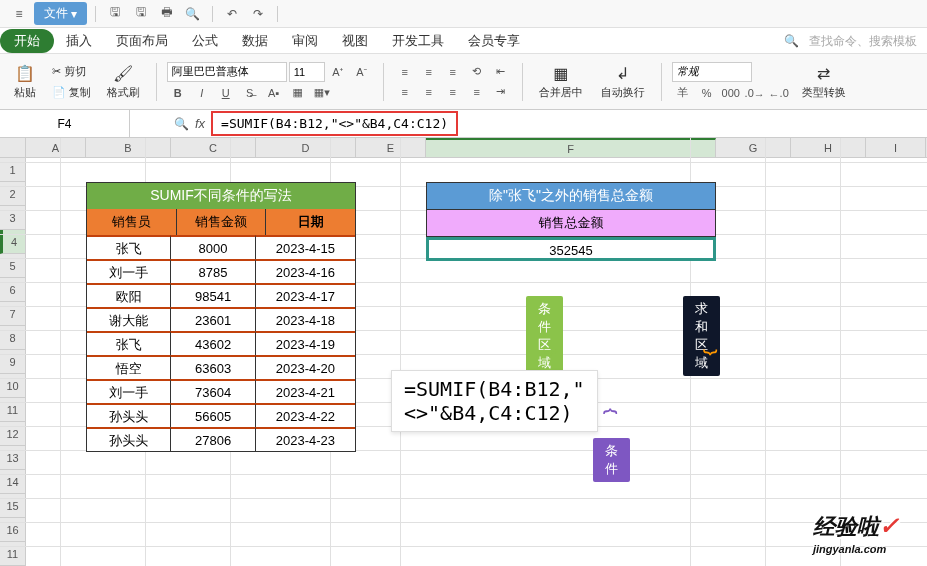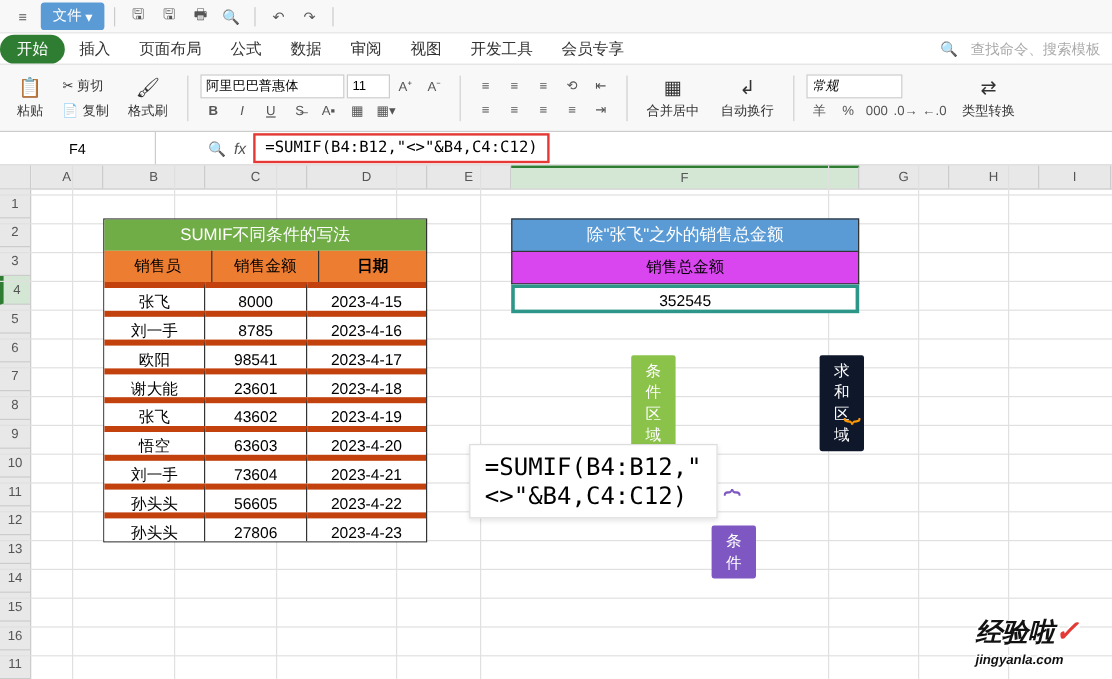--- a/index.html
+++ b/index.html
@@ -60,28 +60,28 @@
     .hline { position: absolute; left: 0; right: 0; height: 1px; background: #e0e0e0; }
     
     .overlay { position: absolute; left: 26px; top: 20px; }
     
     .data-table { position: absolute; left: 60px; top: 24px; width: 270px; border: 1px solid #333; }
     .data-table .title { background: #70ad47; color: #fff; text-align: center; padding: 4px 0; font-size: 14px; }
     .data-table .hdr { display: flex; background: #ed7d31; }
     .data-table .hdr div { flex: 1; text-align: center; padding: 4px 0; border-right: 1px solid #333; font-size: 13px; }
     .data-table .hdr div:last-child { border-right: none; font-weight: bold; }
     .data-table .drow { display: flex; background: #fff; }
-    .data-table .drow div { text-align: center; padding: 3px 0; border-right: 1px solid #333; border-top: 5px solid #c2410c; font-size: 13px; height: 24px; line-height: 18px; }
+    .data-table .drow div { text-align: center; padding: 3px 0; border-right: 1px solid #333; border-top: 2px solid #c2410c; font-size: 13px; height: 24px; line-height: 18px; }
     .data-table .drow .c1 { width: 85px; }
     .data-table .drow .c2 { width: 85px; }
     .data-table .drow .c3 { width: 100px; border-right: none; }
     
     .result-box { position: absolute; left: 400px; top: 24px; width: 290px; }
     .result-box .title { background: #5b9bd5; color: #fff; text-align: center; padding: 4px 0; font-size: 14px; border: 1px solid #333; }
-    .result-box .lbl { background: #d946ef; text-align: center; padding: 4px 0; border: 1px solid #333; border-top: none; font-size: 13px; }
+    .result-box .lbl { background: #f0abfc; text-align: center; padding: 4px 0; border: 1px solid #333; border-top: none; font-size: 13px; }
     .result-box .val { text-align: center; padding: 3px 0; border: 3px solid #2e9688; font-size: 13px; height: 24px; background: #fff; }
     
     .annot { position: absolute; padding-left: 22px; }
     .annot-label { padding: 4px 12px; color: #fff; font-size: 13px; border-radius: 2px; text-align: center; }
     .green-l { background: #8bc34a; }
     .orange-l { background: #0f172a; }
     .purple-l { background: #7e57c2; }
     .brace { font-size: 24px; }
     
     .formula-display { position: absolute; left: 365px; top: 212px; font-family: monospace; font-size: 20px; padding: 6px 12px; background: #fff; border: 1px solid #ddd; box-shadow: 0 2px 4px rgba(0,0,0,0.1); }

